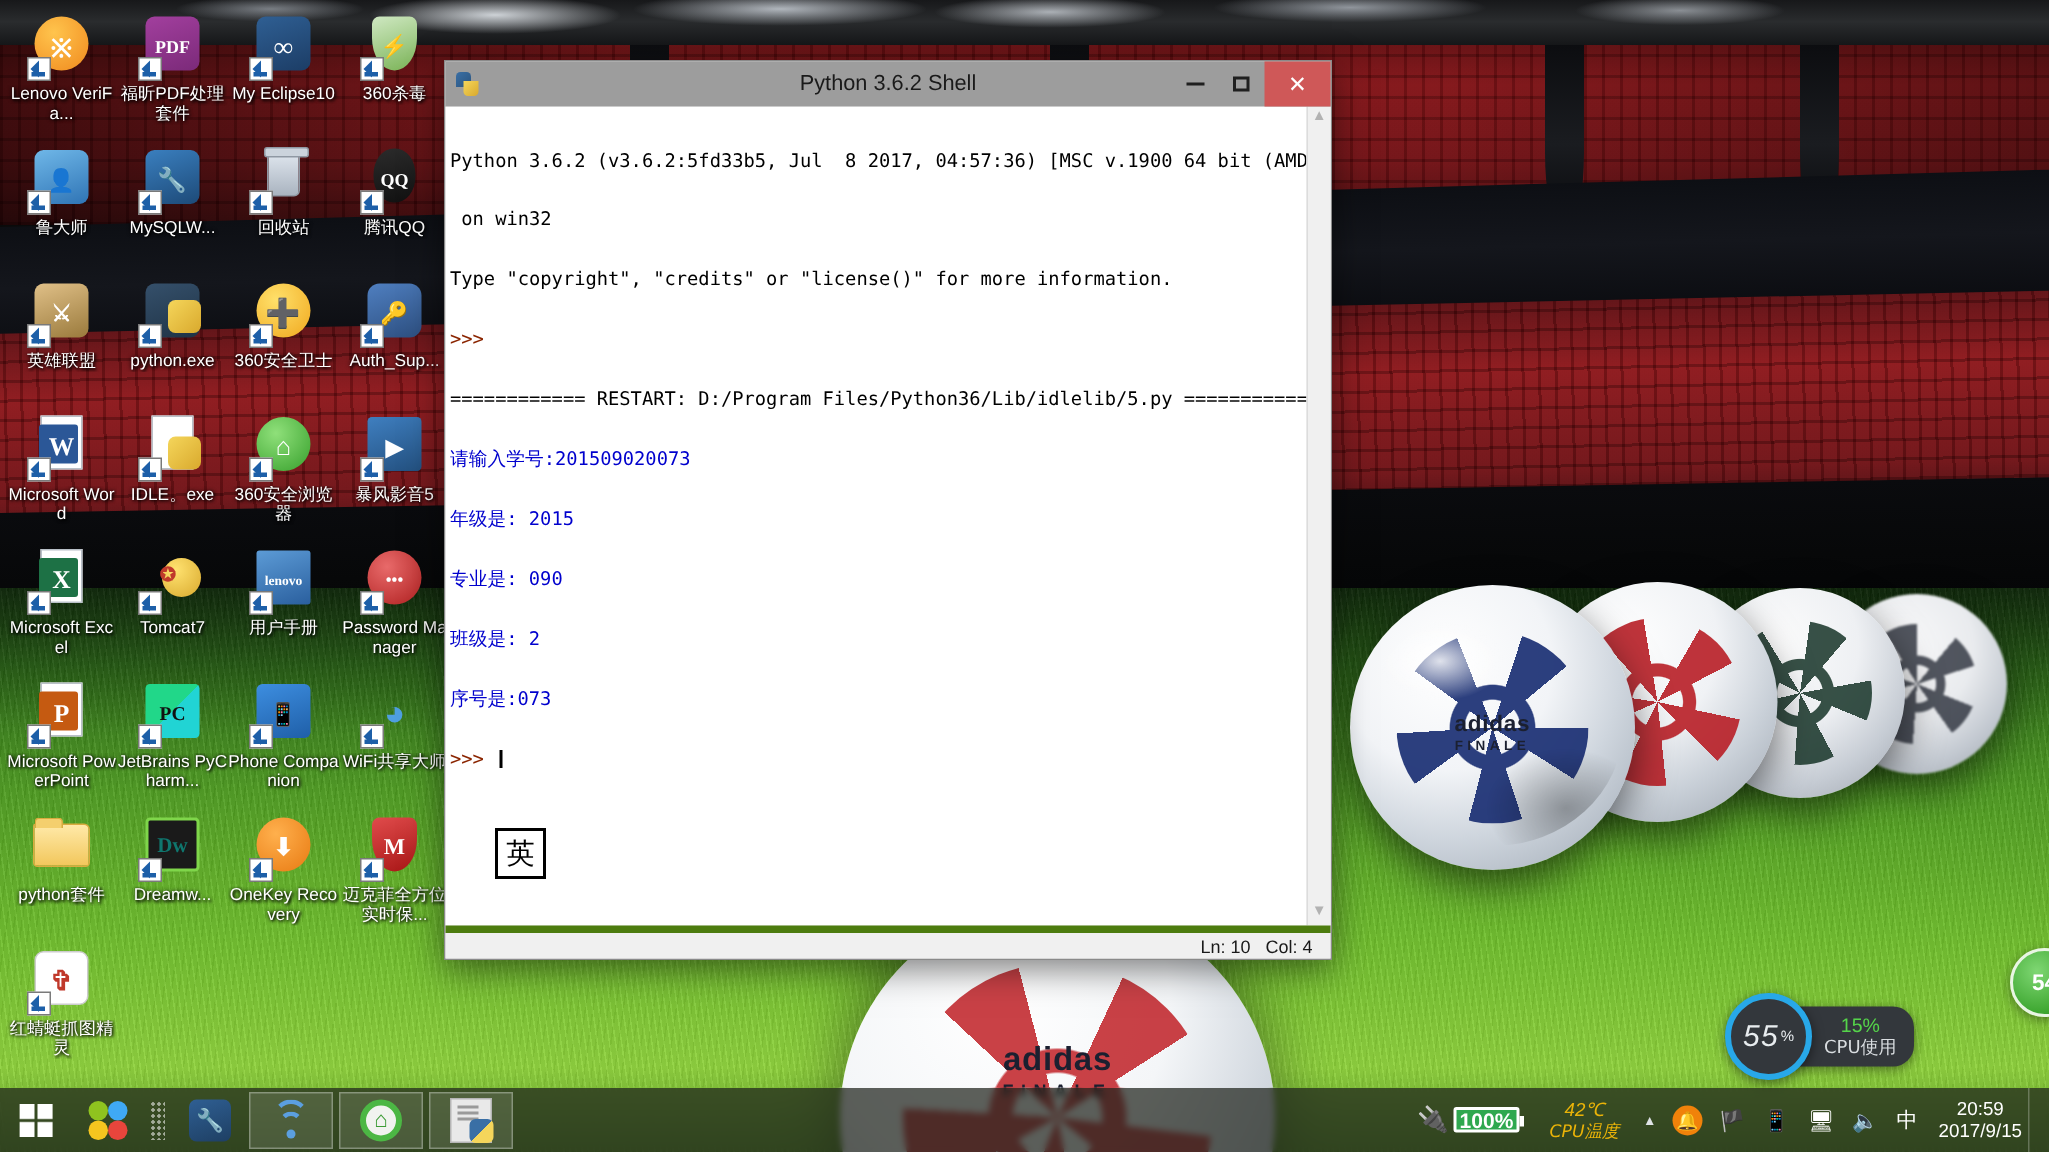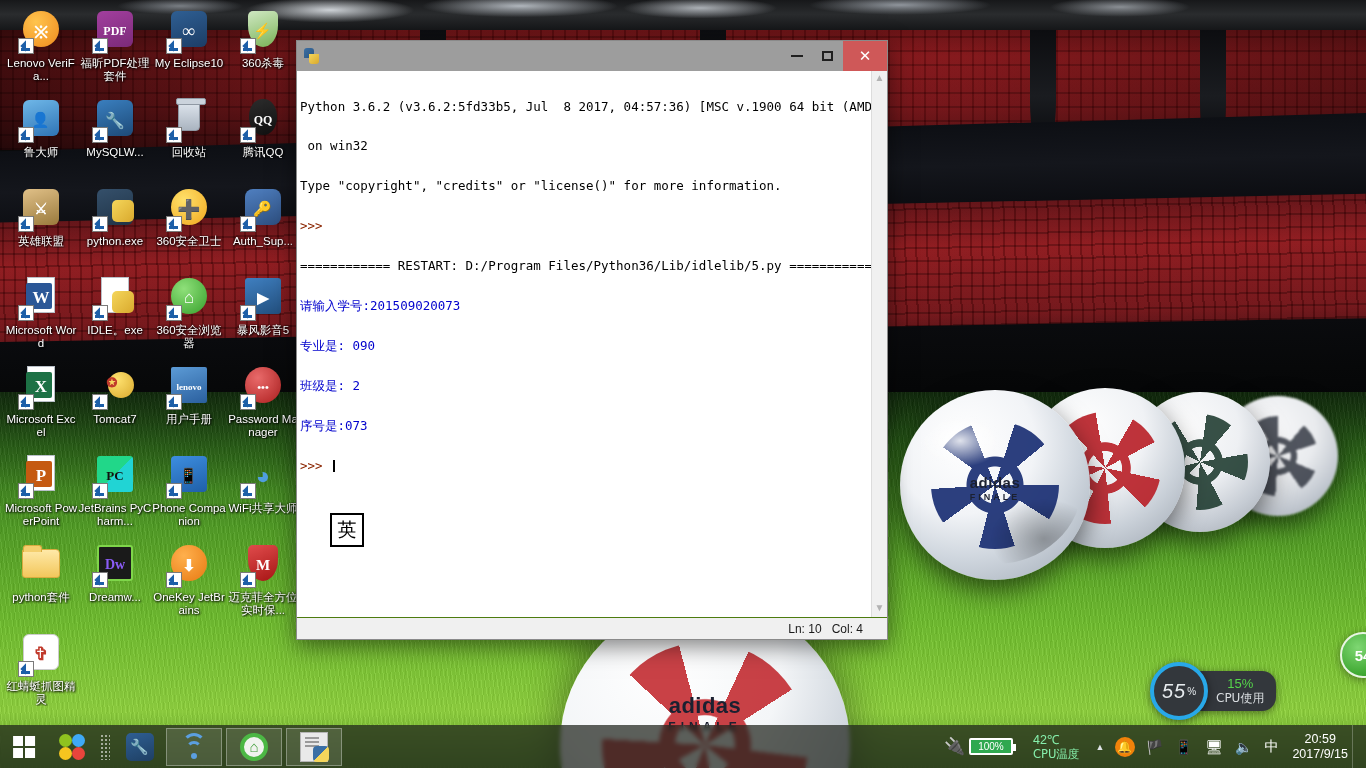--- a/index.html
+++ b/index.html
@@ -329,23 +329,23 @@
     font-family: "DejaVu Sans", sans-serif;
   }
   #shell-scroll {
     width: 16px; background: #f0f0f0;
     border-left: 1px solid #dcdcdc;
     display: flex; flex-direction: column; justify-content: space-between;
     align-items: center; flex: none;
   }
   .sb-arrow { color: #b2b2b2; font-size: 10px; line-height: 14px; height: 16px; }
   #statusbar {
-    height: 22px; background: #f0f0f0; border-top: 1px solid #4d7c0f;
+    height: 22px; background: #f0f0f0; border-top: 5px solid #4d7c0f;
     display: flex; align-items: center; justify-content: flex-end;
-    padding-right: 24px; flex: none;
+    padding-right: 12px; flex: none;
   }
   .sb-txt { font-size: 12px; color: #1a1a1a; margin-left: 10px;
     font-family: "Liberation Sans", sans-serif; }
 
   
   #cpu-widget {
     position: absolute; left: 1150px; top: 662px;
     display: flex; align-items: center; z-index: 30;
   }
   #cpu-ring {
@@ -448,22 +448,22 @@
   #tray-battery { display: flex; align-items: center; margin-right: 10px; }
   .plug-ic { color: #fff; font-size: 17px; margin-right: 3px; }
   .batt {
     width: 44px; height: 17px; border: 2px solid #fff; border-radius: 2px;
     background: #2fa84f; position: relative;
     display: flex; align-items: center; justify-content: center;
   }
   .batt::after {
     content:""; position:absolute; right:-5px; top:4px; width:3px; height:7px; background:#fff;
   }
-  .batt span { color: #fff; font-size: 10px; font-weight: normal; text-align: right; }
-  #tray-temp { color: #86efac; text-align: left; margin: 0 10px; line-height: 14px; }
+  .batt span { color: #fff; font-size: 14px; font-weight: bold; text-align: right; }
+  #tray-temp { color: #eab308; text-align: center; margin: 0 10px; line-height: 14px; font-style: italic; }
   #tray-temp .t1 { font-size: 12.5px; display:block; }
   #tray-temp .t2 { font-size: 11.5px; display:block; font-family:"DejaVu Sans", sans-serif; }
   .tray-ic { color: #fff; font-size: 14px; margin: 0 6px; display:flex; align-items:center; }
   .tray-chev { color: #dfe3e6; font-size: 9px; margin: 0 6px; }
   .tray-bell {
     width: 20px; height: 20px; border-radius: 50%; background: #f0820a;
     display:flex; align-items:center; justify-content:center; color:#fff; font-size: 12px;
     margin: 0 5px;
   }
   #tray-clock {
@@ -735,33 +735,33 @@
     <div class="dicon">
       <div class="glyph">
         <div class="ic-folder"></div>
       </div>
       <div class="lbl">python套件</div>
     </div>
 
     <div class="dicon">
       <div class="glyph">
         <div class="ic-sq" style="background:#1a1a1a;border:2px solid #7fd64a;border-radius:3px"></div>
-        <div class="ic-letter" style="font-size:14px;color:#8b5cf6">Dw</div>
+        <div class="ic-letter" style="font-size:14px;color:#0f766e">Dw</div>
         <div class="sc-arrow"></div>
       </div>
       <div class="lbl">Dreamw...</div>
     </div>
 
     <div class="dicon">
       <div class="glyph">
         <div class="ic-circ" style="background:radial-gradient(circle at 36% 30%,#ffb04d,#e87a12)"></div>
         <div class="ic-letter" style="font-size:16px">⬇</div>
         <div class="sc-arrow"></div>
       </div>
-      <div class="lbl">OneKey JetBrains</div>
+      <div class="lbl">OneKey Recovery</div>
     </div>
 
     <div class="dicon">
       <div class="glyph">
         <div class="ic-shield" style="background:linear-gradient(160deg,#e04b4b,#a81616)"></div>
         <div class="ic-letter" style="font-size:15px">M</div>
         <div class="sc-arrow"></div>
       </div>
       <div class="lbl">迈克菲全方位实时保...</div>
     </div>
@@ -778,40 +778,42 @@
 
   </div>
 
   <div id="shell-window">
 
     <div id="titlebar">
       <div id="title-icon">
         <span class="py-top"></span>
           <span class="py-bot"></span>
       </div>
+      <div id="title-text">Python 3.6.2 Shell</div>
       <div class="win-btns">
         <button class="win-btn">
           <span class="wb-min"></span>
         </button>
         <button class="win-btn">
           <span class="wb-max"></span>
         </button>
         <button class="win-btn close">✕</button>
       </div>
     </div>
 
 
     <div id="shell-body">
       <div id="shell-text">
         <div class="ln-black">Python 3.6.2 (v3.6.2:5fd33b5, Jul  8 2017, 04:57:36) [MSC v.1900 64 bit (AMD64)]</div>
         <div class="ln-black"> on win32</div>
         <div class="ln-black">Type "copyright", "credits" or "license()" for more information.</div>
         <div class="ln-brown">&gt;&gt;&gt; </div>
         <div class="ln-black">============ RESTART: D:/Program Files/Python36/Lib/idlelib/5.py ============</div>
         <div class="ln-blue">请输入学号:201509020073</div>
+        <div class="ln-blue">年级是: 2015</div>
         <div class="ln-blue">专业是: 090</div>
         <div class="ln-blue">班级是: 2</div>
         <div class="ln-blue">序号是:073</div>
         <div class="ln-brown"><span>&gt;&gt;&gt; </span><span class="caret-blk"></span></div>
         <div id="ime-box">英</div>
       </div>
       <div id="shell-scroll">
         <div class="sb-arrow">▲</div>
         <div class="sb-arrow">▼</div>
       </div>

